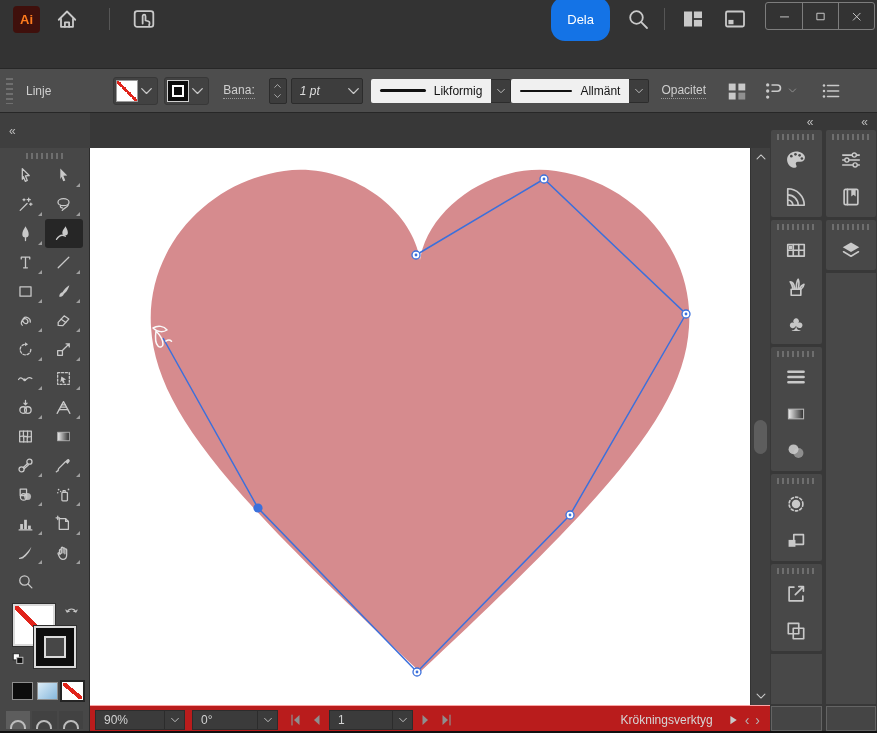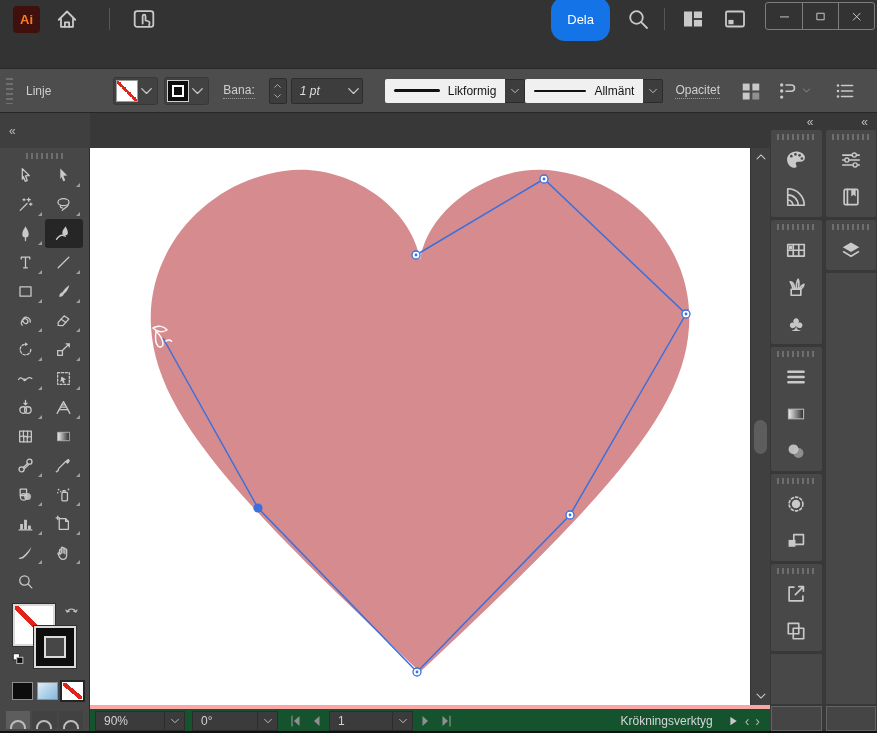--- a/index.html
+++ b/index.html
@@ -88,21 +88,21 @@
   .dock-col{display:flex;flex-direction:column;flex:1;}
   .dock-head{height:17px;display:flex;justify-content:flex-end;align-items:center;padding-right:9px;color:#bdbdbd;font-size:12px;background:#383838;}
   .dock-card{background:#484848;border-radius:2px;margin:0 1px 3px;padding-bottom:2px;}
   .dock-icon{height:37px;display:flex;align-items:center;justify-content:center;color:#c6c6c6;}
   .dock-icon .ic{width:22px;height:22px;}
   .dock-icon .glyph{font-size:21px;line-height:1;}
   .dock-fill{flex:1;background:#484848;margin:0 1px;}
   .dock-bottom{height:25px;margin:2px 1px 2px;border:1px solid #646464;background:#454545;}
 
   
-  .statusbar{position:absolute;left:90px;top:705px;width:680px;height:28px;background:#14532d;border-top:4px solid #fca5a5;display:flex;align-items:center;font-size:12px;color:#d2d2d2;padding-left:5px;}
+  .statusbar{position:absolute;left:90px;top:705px;width:680px;height:28px;background:#b91c1c;border-top:1px solid #fca5a5;display:flex;align-items:center;font-size:12px;color:#d2d2d2;padding-left:5px;}
   .sb-well{height:20px;background:#3b3b3b;border:1px solid #2c2c2c;display:flex;align-items:center;margin-right:7px;}
   .sb-well .txt{padding:0 8px;min-width:44px;}
   .sb-chev{width:20px;height:100%;border-left:1px solid #2c2c2c;display:flex;align-items:center;justify-content:center;}
   .sb-chev .ic{width:12px;height:12px;}
   .nav-ic{width:19px;height:16px;color:#8f8f8f;margin:0 1px;}
   .tool-name{margin-left:auto;margin-right:14px;color:#d6d6d6;}
   .sb-ctl{display:flex;align-items:center;gap:6px;margin-right:10px;color:#b5b5b5;}
   .sb-ctl .ic{width:12px;height:12px;}
   .hchar{font-size:14px;color:#b5b5b5;}
 </style>
@@ -207,21 +207,21 @@
         </span>
     </div>
     <div class="well" style="width:72px">
       <span class="txt" style="flex:1">1 pt</span>
       <span class="ic chev">
           <svg viewBox="0 0 16 16" xmlns="http://www.w3.org/2000/svg">
             <path d="M3.5 5.8 8 10.3l4.5-4.5" stroke="currentColor" fill="none" stroke-width="1.2" stroke-linecap="round" stroke-linejoin="round"></path>
           </svg>
         </span>
     </div>
-    <div style="display:flex;margin-left:22px">
+    <div style="display:flex;margin-left:8px">
       <div class="combo-white">
         <span class="line-prev" style="width:46px"></span>
         <span>Likformig</span>
       </div>
       <span class="combo-chev">
           <span class="ic" style="width:12px;height:12px">
             <svg viewBox="0 0 16 16" xmlns="http://www.w3.org/2000/svg">
               <path d="M3.5 5.8 8 10.3l4.5-4.5" stroke="currentColor" fill="none" stroke-width="1.2" stroke-linecap="round" stroke-linejoin="round"></path>
             </svg>
           </span>

